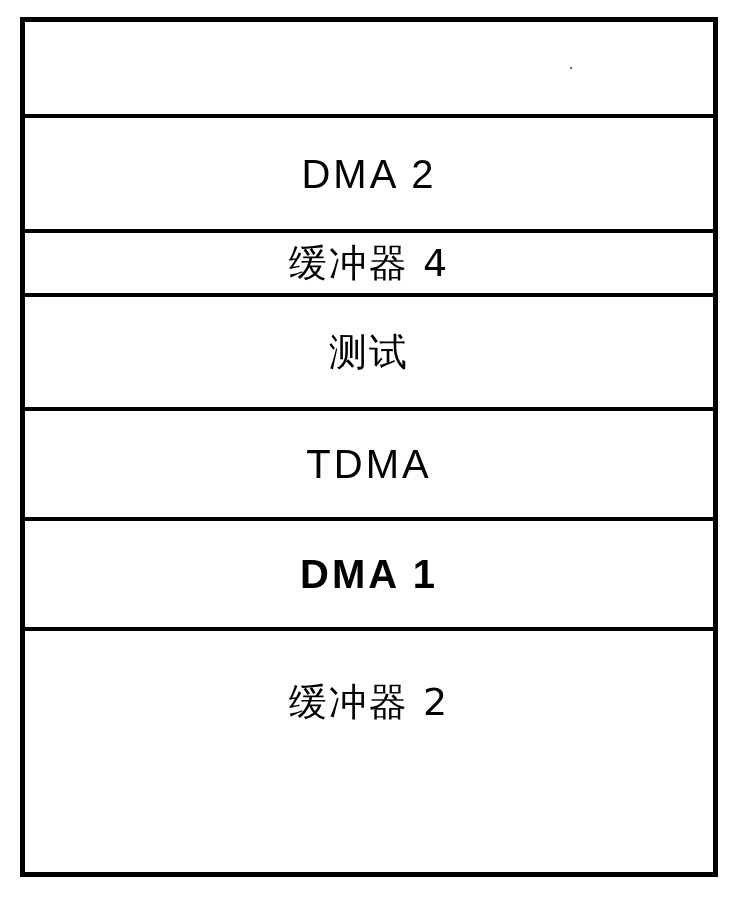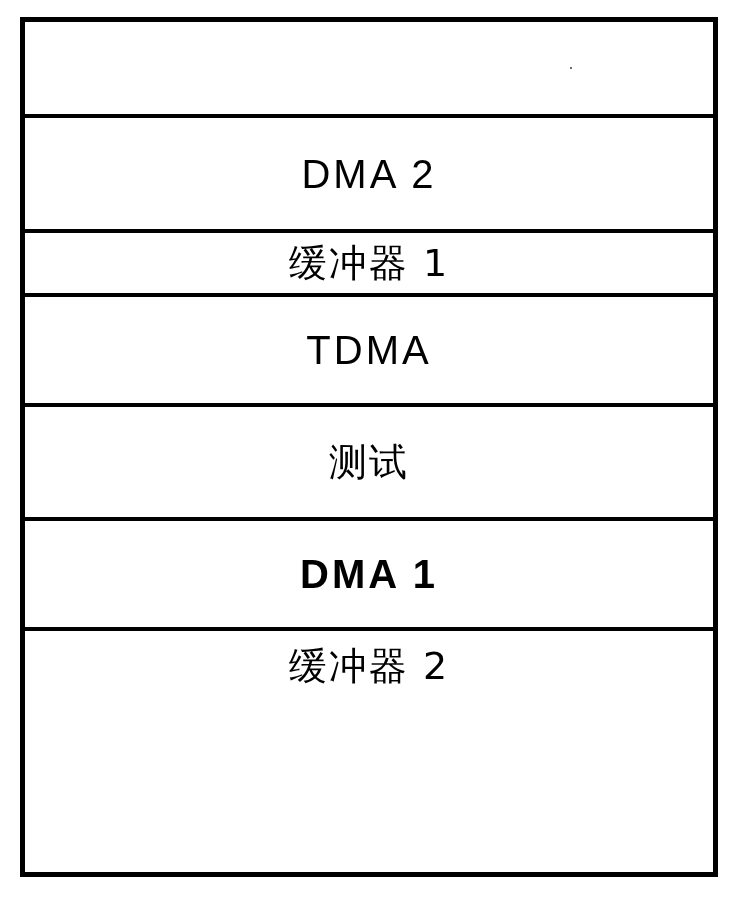--- a/index.html
+++ b/index.html
@@ -90,36 +90,36 @@
     <div class="band" style="height:96px;">
       <span class="band-label empty"></span>
       <span class="speck"></span>
     </div>
 
     <div class="band" style="height:115px;">
       <span class="band-label">DMA 2</span>
     </div>
 
     <div class="band" style="height:64px;">
-      <span class="band-label cjk">缓冲器 1</span>
+      <span class="band-label cjk">缓冲器 4</span>
+    </div>
+
+    <div class="band" style="height:114px;">
+      <span class="band-label cjk">测试</span>
     </div>
 
     <div class="band" style="height:110px;">
       <span class="band-label">TDMA</span>
     </div>
 
-    <div class="band" style="height:114px;">
-      <span class="band-label cjk">测试</span>
-    </div>
-
     <div class="band" style="height:110px;font-weight:bold;">
       <span class="band-label">DMA 1</span>
     </div>
 
-    <div class="band" style="height:70px;">
+    <div class="band" style="height:70px;margin-top:36px;">
       <span class="band-label cjk">缓冲器 2</span>
     </div>
 
 
 
   </div>
 
 </div>
 
 </body></html>

